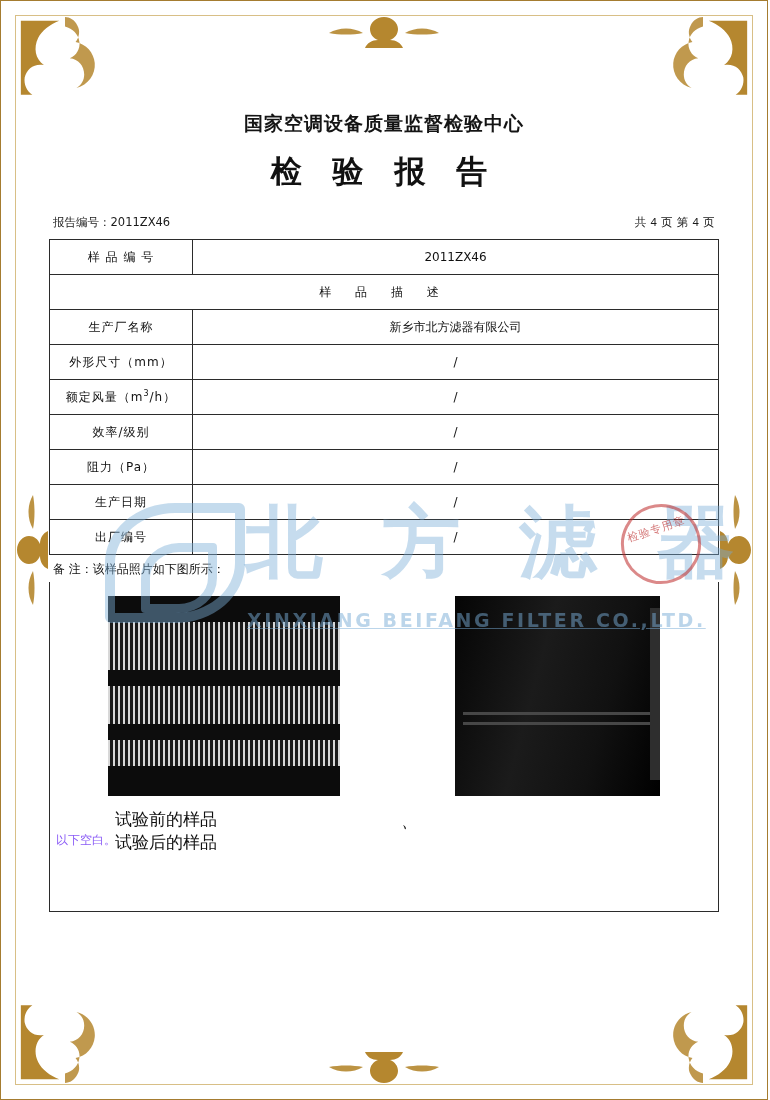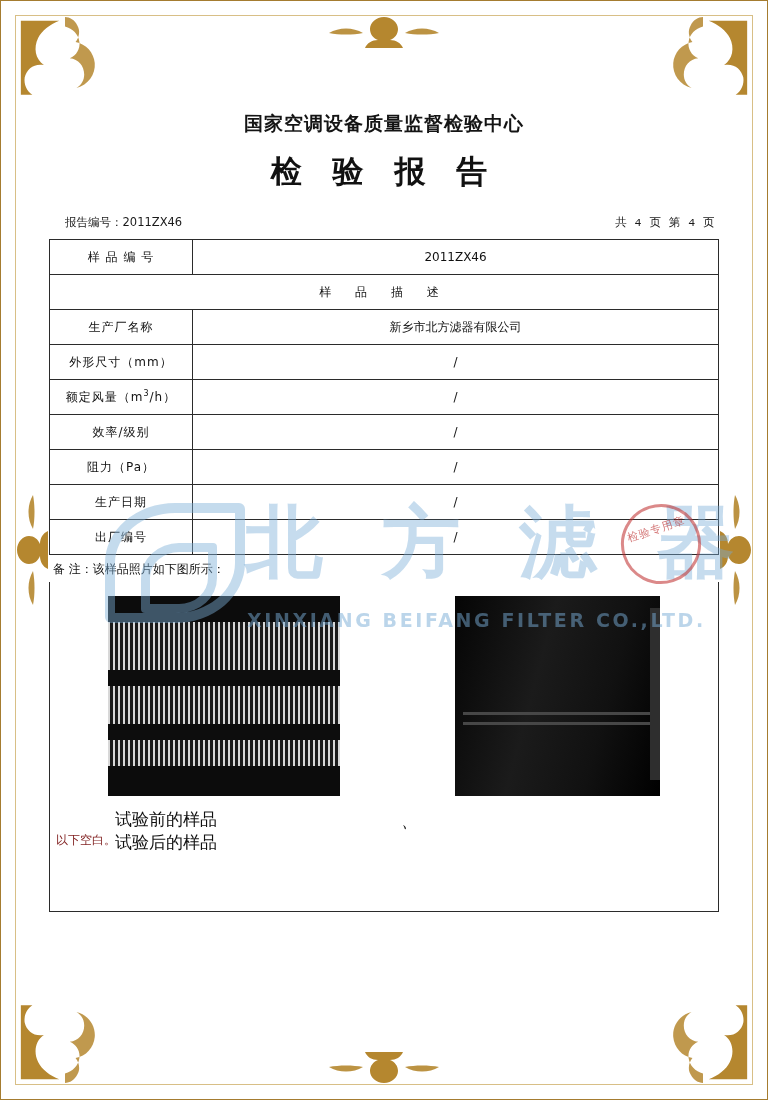--- a/index.html
+++ b/index.html
@@ -98,34 +98,33 @@
     margin-top: 14px;
     color: #111111;
   }
 
   .meta-row {
     position: relative;
     margin-top: 22px;
     height: 18px;
     font-size: 11.5px;
     color: #1a1a1a;
-    margin-left: 12px;
   }
   .meta-left {
     position: absolute;
     left: 4px;
     top: 0;
     font-family: "DejaVu Sans", sans-serif;
     font-size: 11.5px;
   }
   .meta-right {
     position: absolute;
     right: 4px;
     top: 0;
-    font-family: Liberation Mono, monospace;
+    font-family: Liberation Sans, sans-serif;
     font-size: 11.5px;
     letter-spacing: 0.5px;
   }
 
   
   table.main {
     width: 100%;
     border-collapse: collapse;
     margin-top: 6px;
     table-layout: fixed;
@@ -244,21 +243,21 @@
     font-size: 18px;
     color: #222;
     transform: rotate(12deg);
   }
   .blank-note {
     position: absolute;
     left: 6px;
     top: 250px;
     font-family: "DejaVu Sans", sans-serif;
     font-size: 12px;
-    color: #7f1d1d;
+    color: #8b5cf6;
   }
 
   
   .watermark {
     position: absolute;
     left: 6px;
     right: 0;
     top: 420px;
     height: 220px;
     pointer-events: none;
@@ -297,20 +296,21 @@
   .wm-en {
     position: absolute;
     left: 192px;
     top: 140px;
     font-family: "DejaVu Sans", sans-serif;
     font-weight: bold;
     font-size: 19px;
     letter-spacing: 2.6px;
     color: rgba(120,172,214,0.5);
     white-space: nowrap;
+    text-decoration: underline;
   }
 
   
   .seal {
     position: absolute;
     right: 18px;
     top: 455px;
     width: 74px;
     height: 74px;
     border: 3px solid rgba(190,40,40,0.55);

